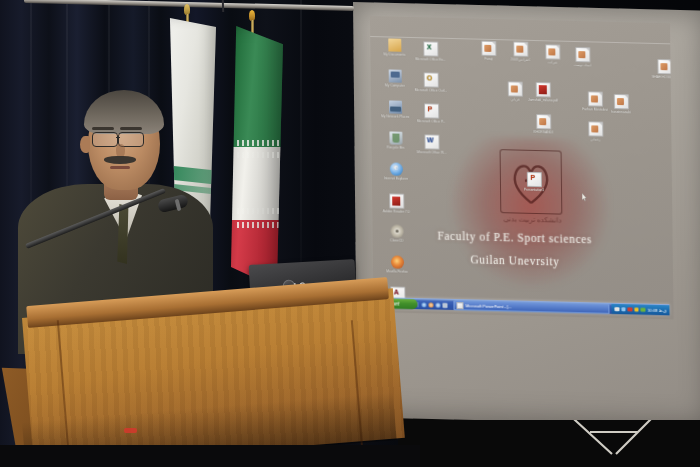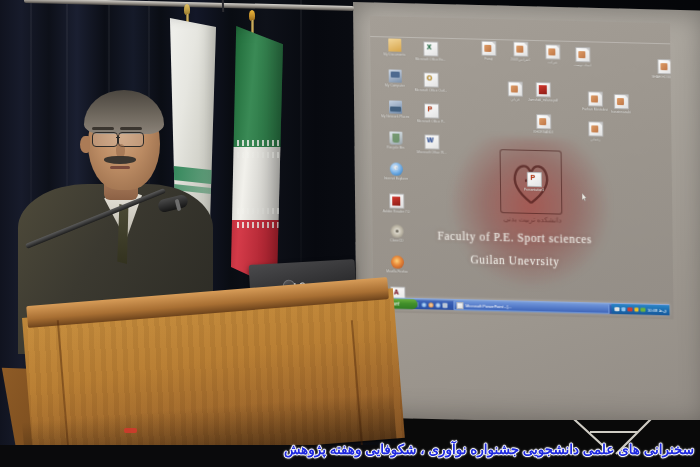--- a/index.html
+++ b/index.html
@@ -488,17 +488,14 @@
     <div class="podium-face"></div>
     <div class="podium-top"></div>
     <div class="groove" style="left:62px;"></div>
     <div class="groove" style="left:356px;"></div>
     <div class="podium-shadow"></div>
     <div class="red-dot"></div>
   </div>
 
   <div class="floor-dark"></div>
 
-  <div class="caption caption-right">
-    <span class="cap-txt cap-right-txt">سخنرانی های علمی دانشجویی جشنواره نوآوری ، شکوفایی وهفته پژوهش</span>
-  </div>
 
 </div>
 
 </body></html>

